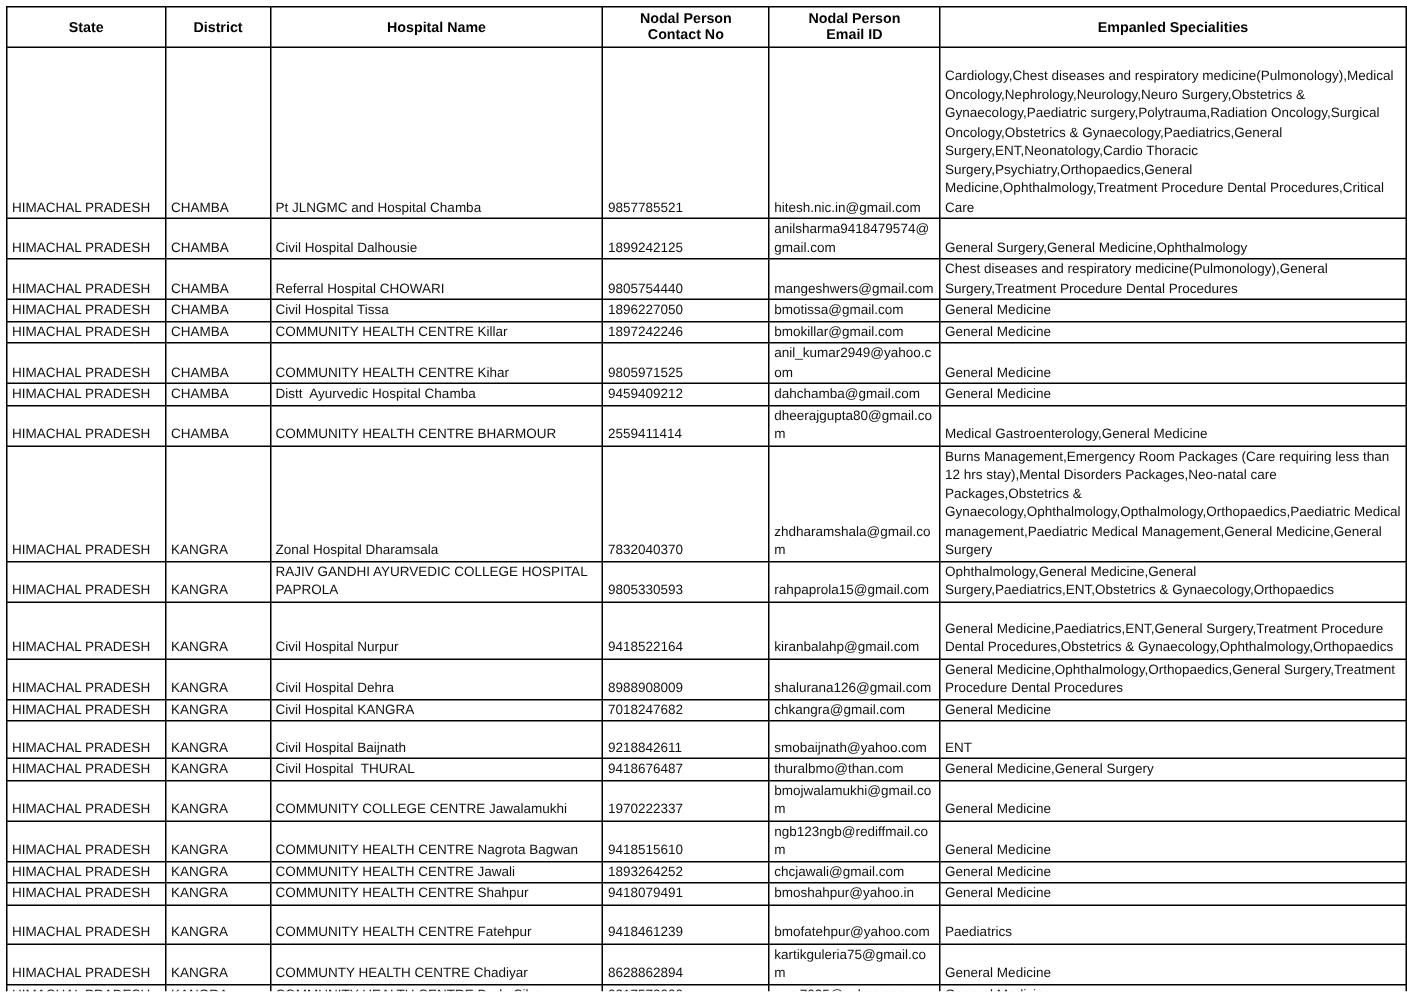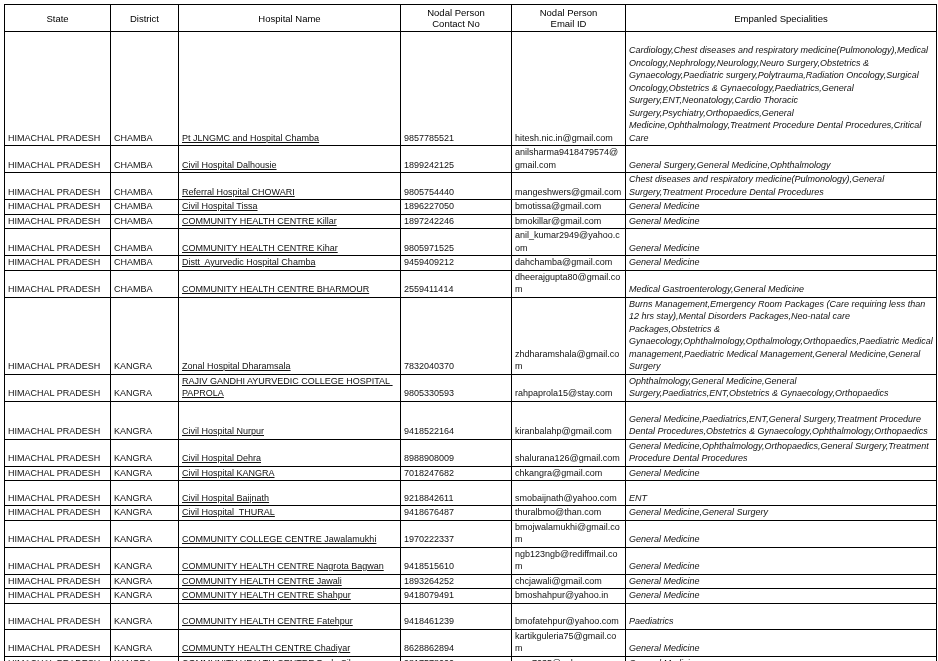--- a/index.html
+++ b/index.html
@@ -24,41 +24,39 @@
   .hospital-table td {
     border: 1px solid #000000;
     color: #111111;
     font-size: 9px;
     line-height: 12.5px;
     vertical-align: bottom;
     padding: 0 3px 1px 3px;
     overflow: hidden;
   }
   .hospital-table th {
-    font-weight: normal;
+    font-weight: bold;
     text-align: center;
     vertical-align: middle;
     font-size: 9.5px;
     line-height: 11px;
     padding: 2px 18px;
     color: #000000;
   }
   td.col-state, td.col-district, td.col-contact {
     white-space: nowrap;
   }
   td.col-hospital {
     white-space: pre-wrap;
-    text-decoration: underline;
   }
   td.col-email {
     word-break: break-all;
   }
   td.col-specialities {
     word-break: normal;
-    font-style: italic;
   }
 </style>
 </head>
 <body>
 
 <div class="sheet">
   <table class="hospital-table">
     <colgroup>
         <col style="width: 106px;">
         <col style="width: 68px;">
@@ -148,21 +146,21 @@
           <td class="col-hospital">Zonal Hospital Dharamsala</td>
           <td class="col-contact">7832040370</td>
           <td class="col-email">zhdharamshala@gmail.com</td>
           <td class="col-specialities">Burns Management,Emergency Room Packages (Care requiring less than 12 hrs stay),Mental Disorders Packages,Neo-natal care Packages,Obstetrics &amp; Gynaecology,Ophthalmology,Opthalmology,Orthopaedics,Paediatric Medical management,Paediatric Medical Management,General Medicine,General Surgery</td>
         </tr>
         <tr style="height: 26px;">
           <td class="col-state">HIMACHAL PRADESH</td>
           <td class="col-district">KANGRA</td>
           <td class="col-hospital">RAJIV GANDHI AYURVEDIC COLLEGE HOSPITAL PAPROLA</td>
           <td class="col-contact">9805330593</td>
-          <td class="col-email">rahpaprola15@stay.com</td>
+          <td class="col-email">rahpaprola15@gmail.com</td>
           <td class="col-specialities">Ophthalmology,General Medicine,General Surgery,Paediatrics,ENT,Obstetrics &amp; Gynaecology,Orthopaedics</td>
         </tr>
         <tr style="height: 38px;">
           <td class="col-state">HIMACHAL PRADESH</td>
           <td class="col-district">KANGRA</td>
           <td class="col-hospital">Civil Hospital Nurpur</td>
           <td class="col-contact">9418522164</td>
           <td class="col-email">kiranbalahp@gmail.com</td>
           <td class="col-specialities">General Medicine,Paediatrics,ENT,General Surgery,Treatment Procedure Dental Procedures,Obstetrics &amp; Gynaecology,Ophthalmology,Orthopaedics</td>
         </tr>

